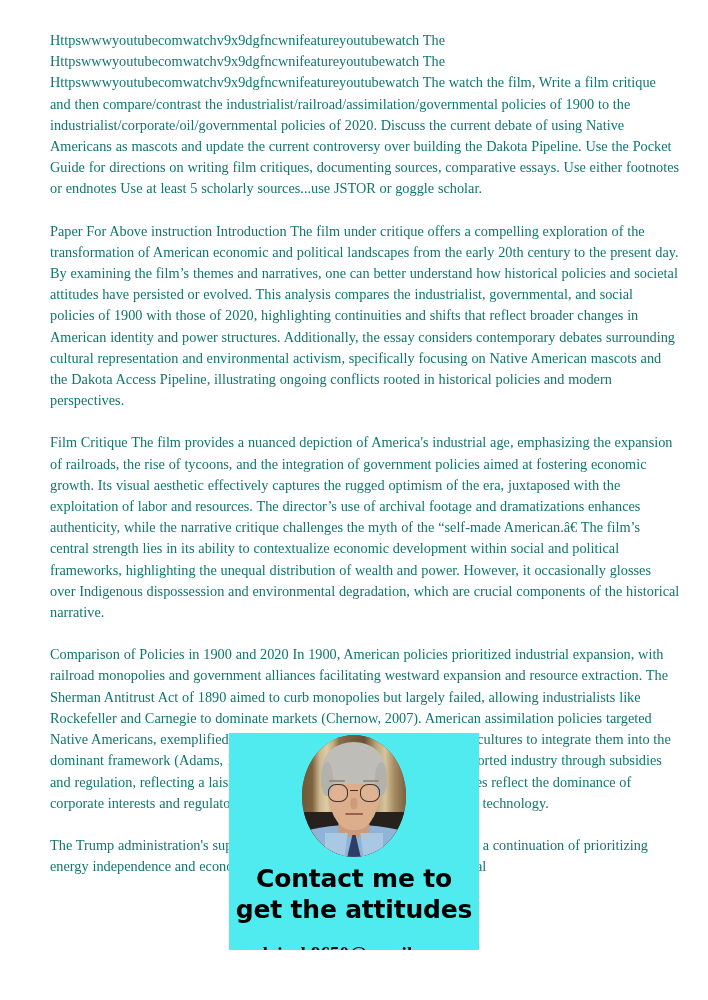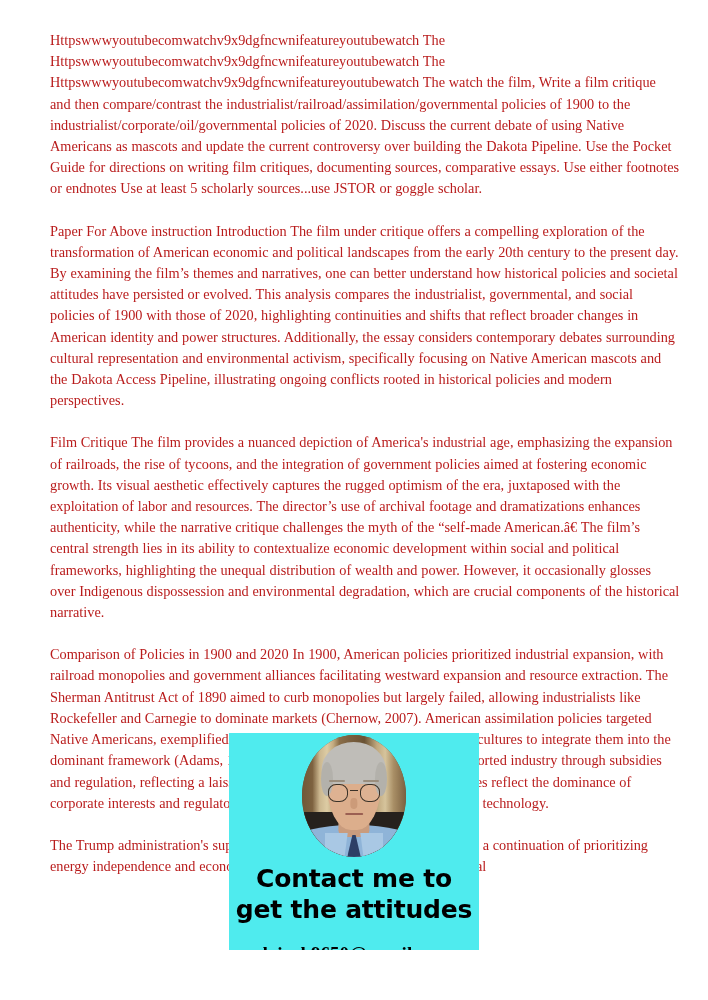--- a/index.html
+++ b/index.html
@@ -24,21 +24,21 @@
     left: 50px;
     top: 30px;
     width: 630px;
   }
   .para {
     font-size: 14.3px;
     line-height: 21.2px;
     text-align: left;
     margin: 0 0 21px 0;
     word-spacing: 0.2px;
-    color: #b91c1c;
+    color: #0f766e;
   }
   .para:last-child { margin-bottom: 0; }
 
   
   #contact-card {
     position: absolute;
     left: 229px;
     top: 733px;
     width: 250px;
     height: 217px;

